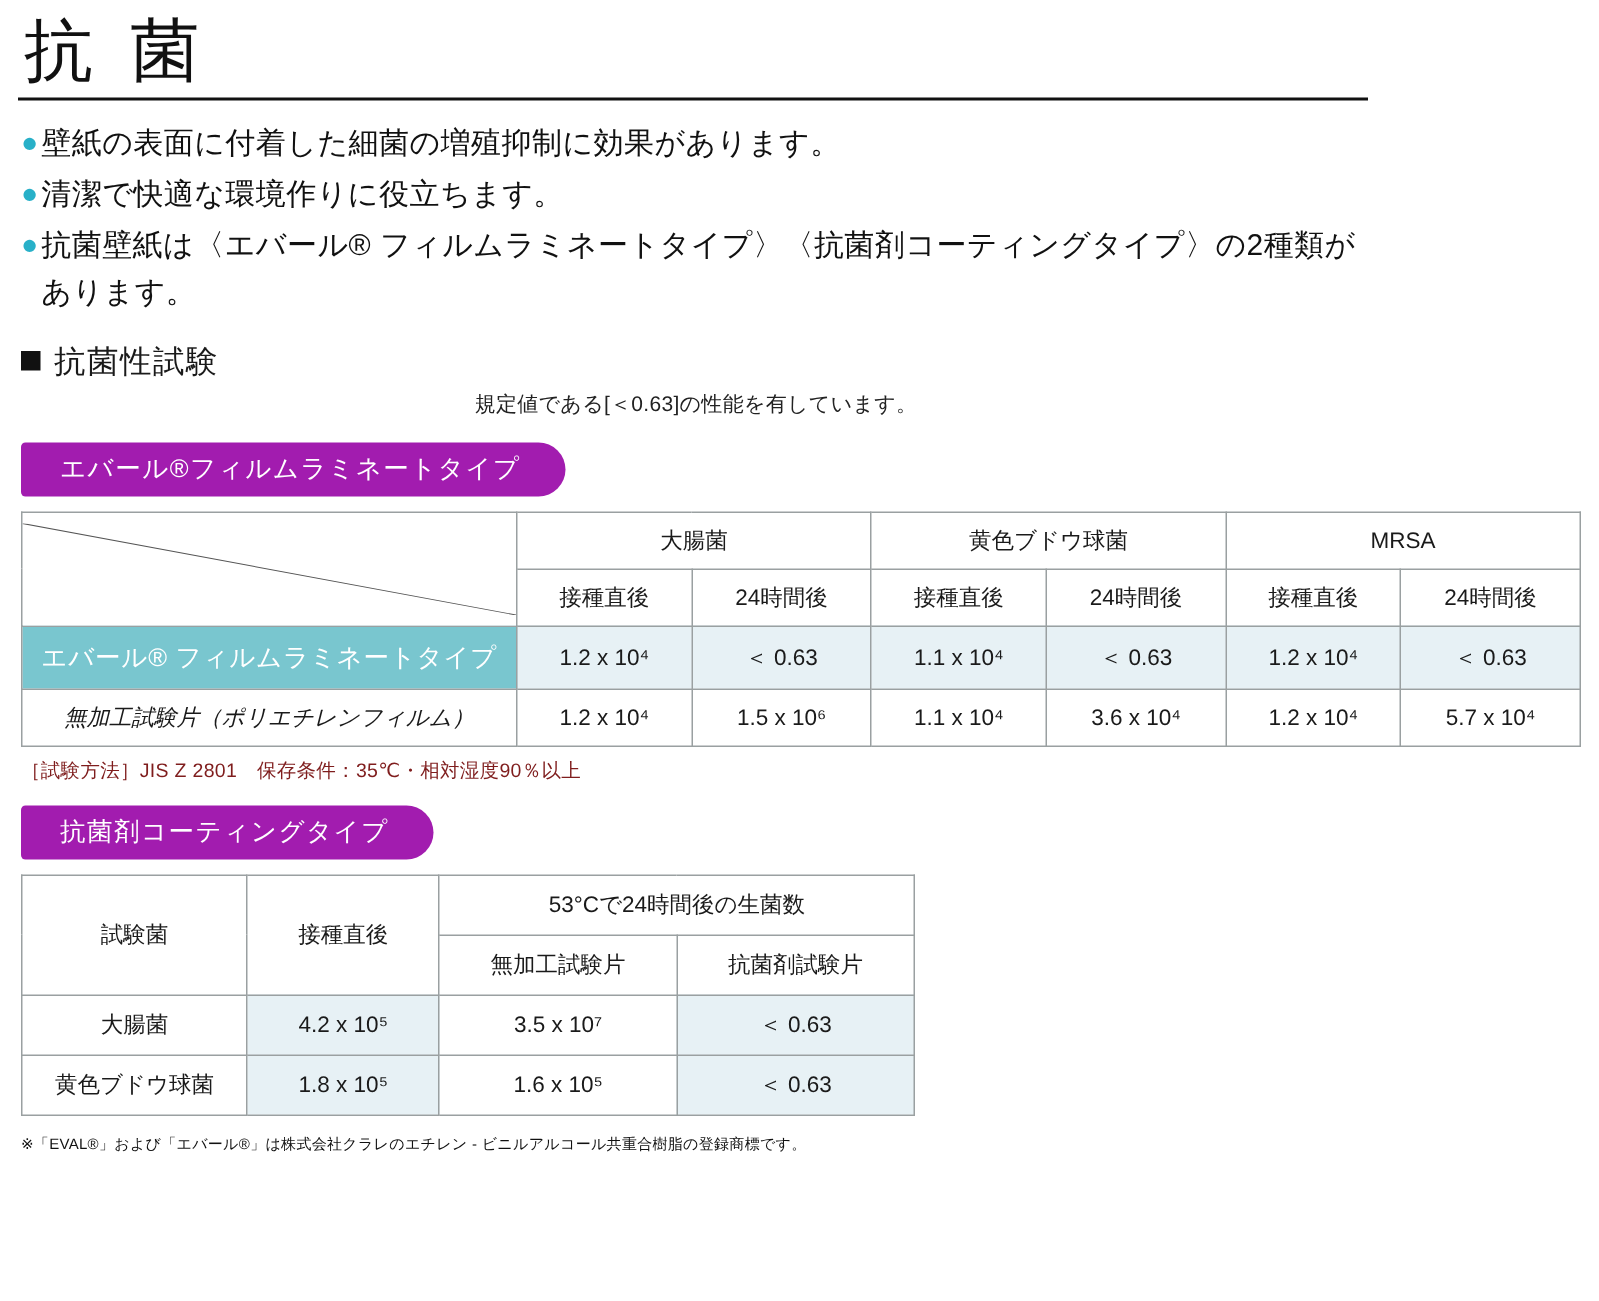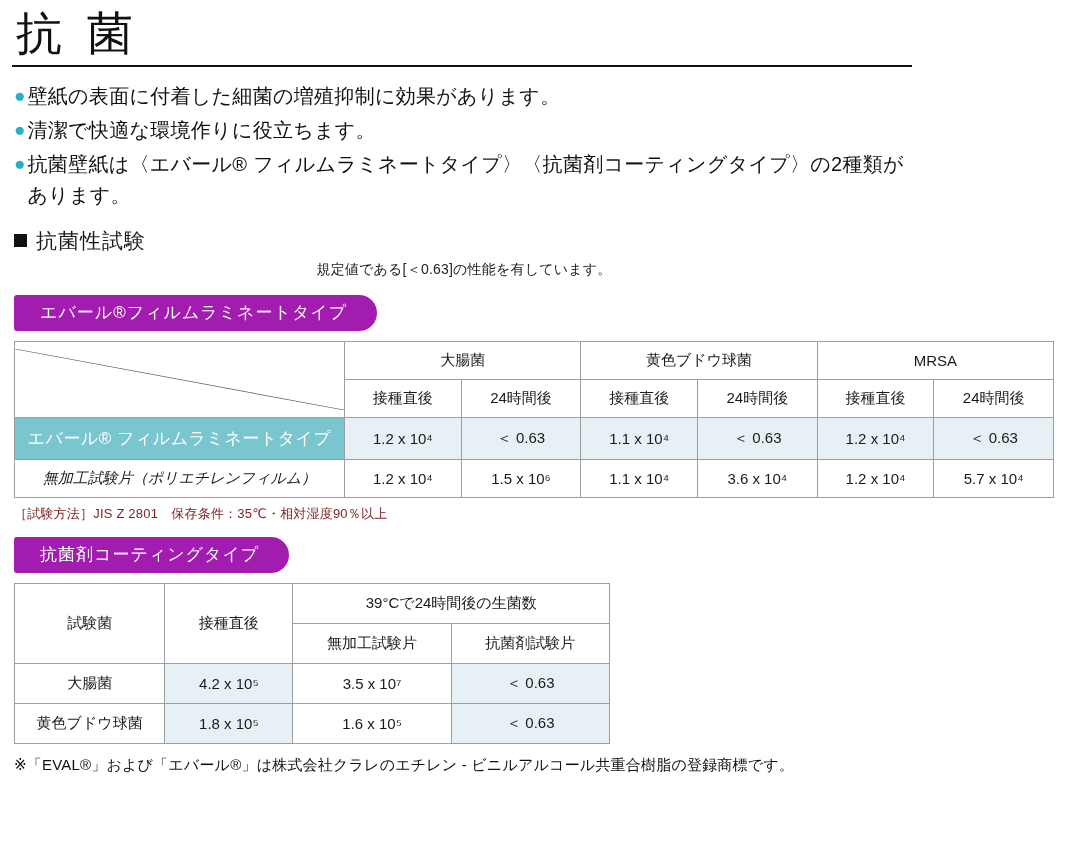--- a/index.html
+++ b/index.html
@@ -121,21 +121,21 @@
     border: 1px solid #9aa0a1;
     text-align: center;
     vertical-align: middle;
     font-weight: 400;
     padding: 10px 4px;
     color: #1a1a1a;
   }
   .shade { background: #e7f1f5; }
 
   .bottom-note {
-    font-size: 15px;
+    font-size: 10px;
     color: #111;
     margin: 12px 0 0 2px;
     letter-spacing: 0.2px;
   }
 </style>
 </head>
 <body>
 
 <div class="page">
 
@@ -209,21 +209,21 @@
   <div class="foot-note">［試験方法］JIS Z 2801　保存条件：35℃・相対湿度90％以上</div>
 
   <div style="height:14px"></div>
   <div class="ribbon">抗菌剤コーティングタイプ</div>
 
   <table class="t2">
     <tbody>
         <tr>
       <th rowspan="2" style="width:150px">試験菌</th>
       <th rowspan="2" style="width:128px">接種直後</th>
-      <th colspan="2">39°Cで24時間後の生菌数</th>
+      <th colspan="2">53°Cで24時間後の生菌数</th>
     </tr>
     <tr>
       <th style="width:158px">無加工試験片</th>
       <th style="width:158px">抗菌剤試験片</th>
     </tr>
     <tr>
       <td>大腸菌</td>
       <td class="shade">4.2 x 10⁵</td>
       <td>3.5 x 10⁷</td>
       <td class="shade">＜ 0.63</td>

